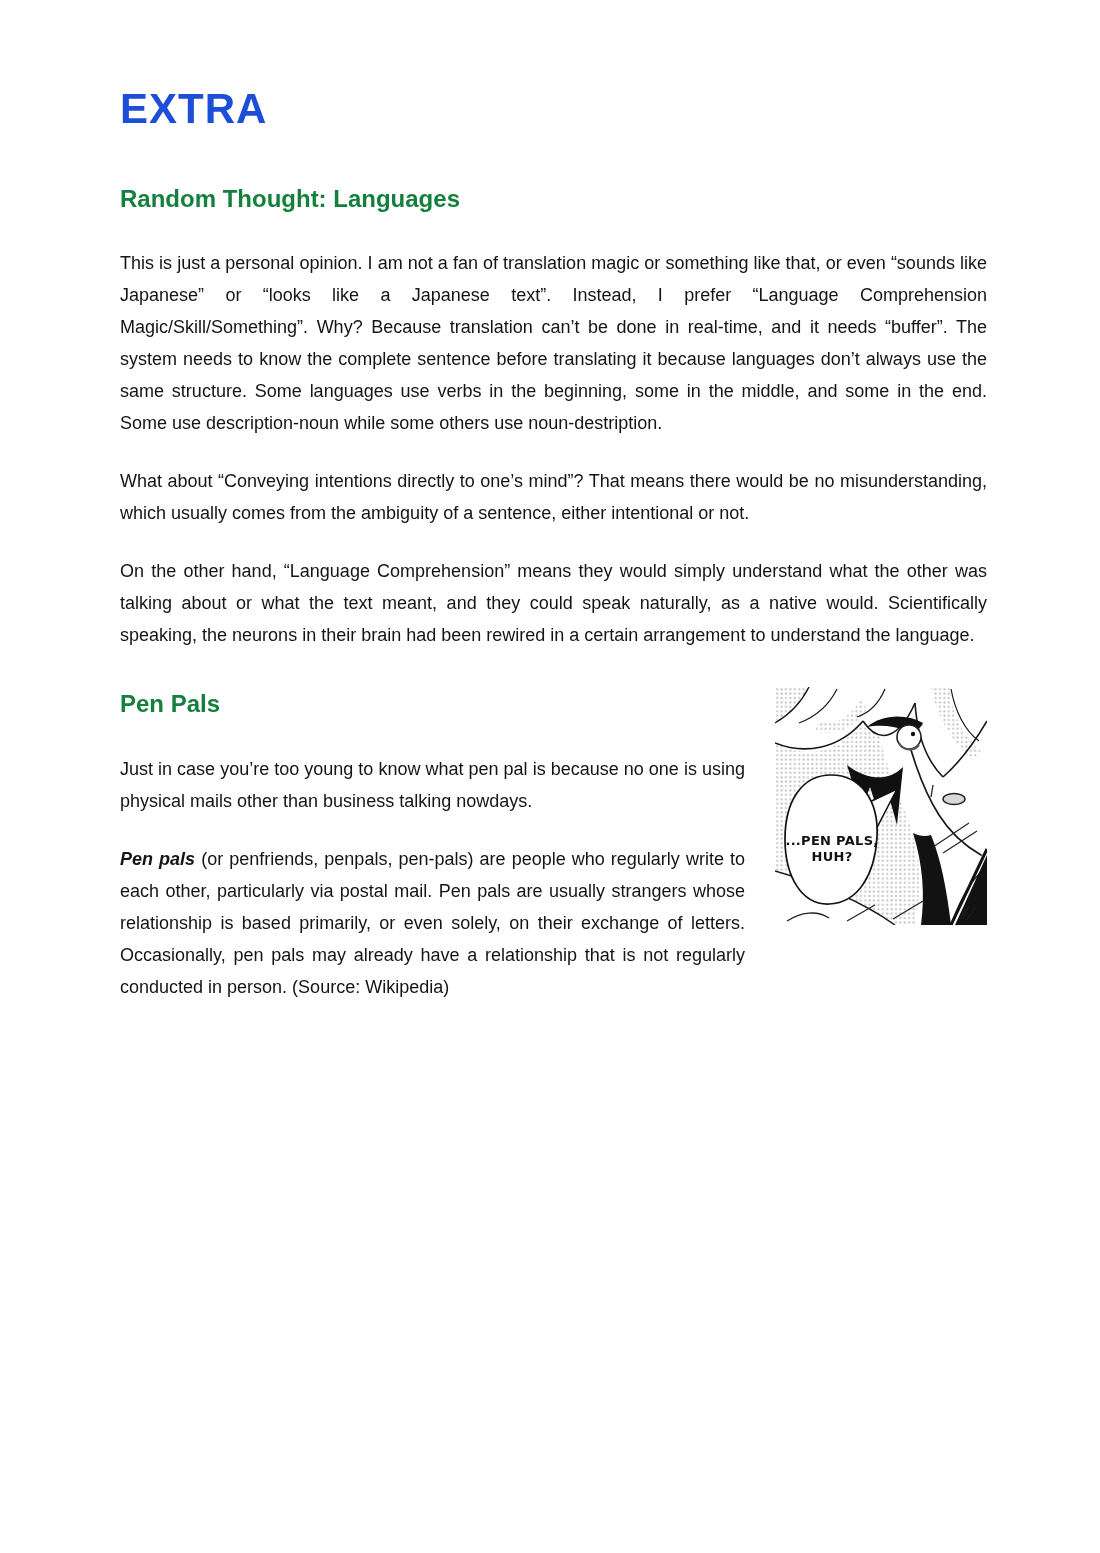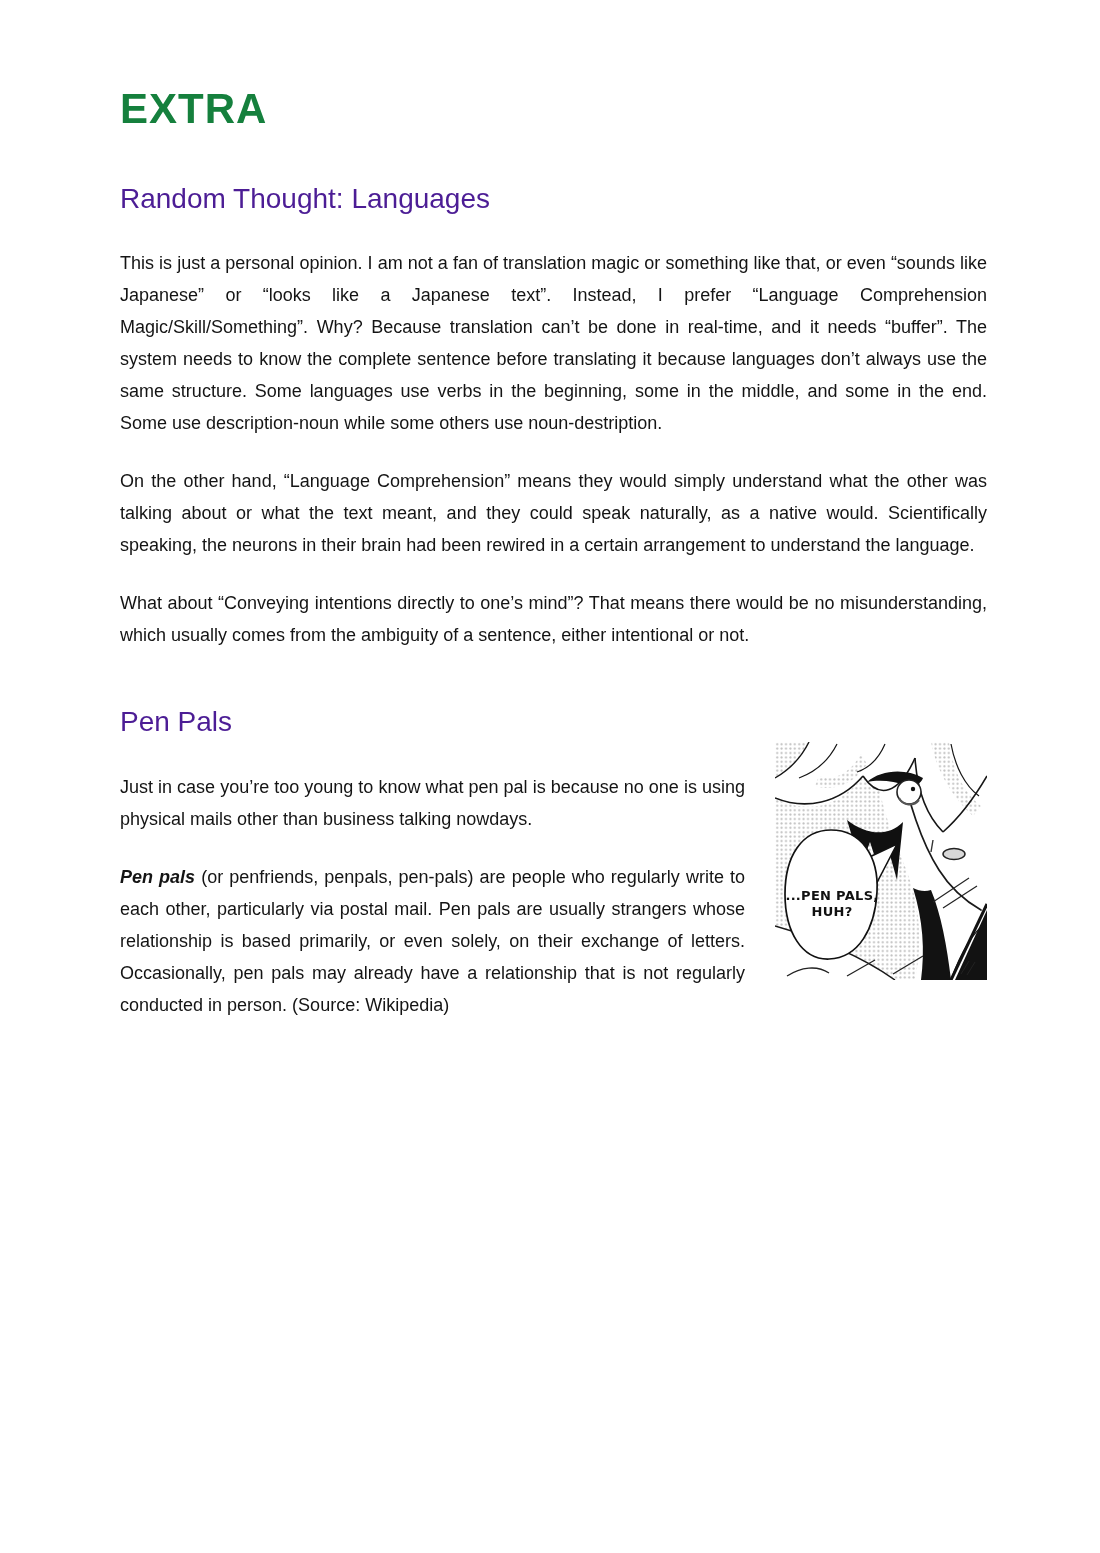--- a/index.html
+++ b/index.html
@@ -20,42 +20,42 @@
     height: 1553px;
     padding: 0 113px 0 120px;
     background: #ffffff;
   }
   h1.doc-title {
     margin: 86px 0 0 0;
     font-size: 42px;
     line-height: 46px;
     font-weight: 700;
     letter-spacing: 1px;
-    color: #15803d;
+    color: #1d4ed8;
   }
   h2.sec-heading {
     margin: 0;
-    font-size: 28px;
+    font-size: 24px;
     line-height: 34px;
-    font-weight: 400;
-    color: #4c1d95;
+    font-weight: 700;
+    color: #15803d;
   }
   .sec-languages h2.sec-heading { margin-top: 50px; }
   p.body-par {
     margin: 26px 0 0 0;
     font-size: 18px;
     line-height: 32px;
     text-align: justify;
     color: #141414;
   }
   .sec-languages p.first { margin-top: 31px; }
   .sec-penpals {
     display: flex;
-    align-items: center;
-    margin-top: 54px;
+    align-items: flex-start;
+    margin-top: 36px;
   }
   .penpals-text { width: 625px; }
   .penpals-text p.first { margin-top: 32px; }
   .penpals-art {
     width: 212px;
     margin-left: 30px;
     flex: none;
   }
   .def-lead { font-weight: 700; font-style: italic; }
   svg text {
@@ -65,22 +65,22 @@
 </head>
 <body>
 
 <div class="page">
 
   <h1 class="doc-title">EXTRA</h1>
 
   <section class="sec-languages">
     <h2 class="sec-heading">Random Thought: Languages</h2>
     <p class="body-par first">This is just a personal opinion. I am not a fan of translation magic or something like that, or even “sounds like Japanese” or “looks like a Japanese text”. Instead, I prefer “Language Comprehension Magic/Skill/Something”. Why? Because translation can’t be done in real-time, and it needs “buffer”. The system needs to know the complete sentence before translating it because languages don’t always use the same structure. Some languages use verbs in the beginning, some in the middle, and some in the end. Some use description-noun while some others use noun-destription.</p>
+    <p class="body-par">What about “Conveying intentions directly to one’s mind”? That means there would be no misunderstanding, which usually comes from the ambiguity of a sentence, either intentional or not.</p>
     <p class="body-par">On the other hand, “Language Comprehension” means they would simply understand what the other was talking about or what the text meant, and they could speak naturally, as a native would. Scientifically speaking, the neurons in their brain had been rewired in a certain arrangement to understand the language.</p>
-    <p class="body-par">What about “Conveying intentions directly to one’s mind”? That means there would be no misunderstanding, which usually comes from the ambiguity of a sentence, either intentional or not.</p>
   </section>
 
   <section class="sec-penpals">
     <div class="penpals-text">
       <h2 class="sec-heading">Pen Pals</h2>
       <p class="body-par first">Just in case you’re too young to know what pen pal is because no one is using physical mails other than business talking nowdays.</p>
       <p class="body-par"><span class="def-lead">Pen pals</span><span> (or penfriends, penpals, pen-pals) are people who regularly write to each other, particularly via postal mail. Pen pals are usually strangers whose relationship is based primarily, or even solely, on their exchange of letters. Occasionally, pen pals may already have a relationship that is not regularly conducted in person. (Source: Wikipedia)</span></p>
     </div>
 
     <div class="penpals-art">

